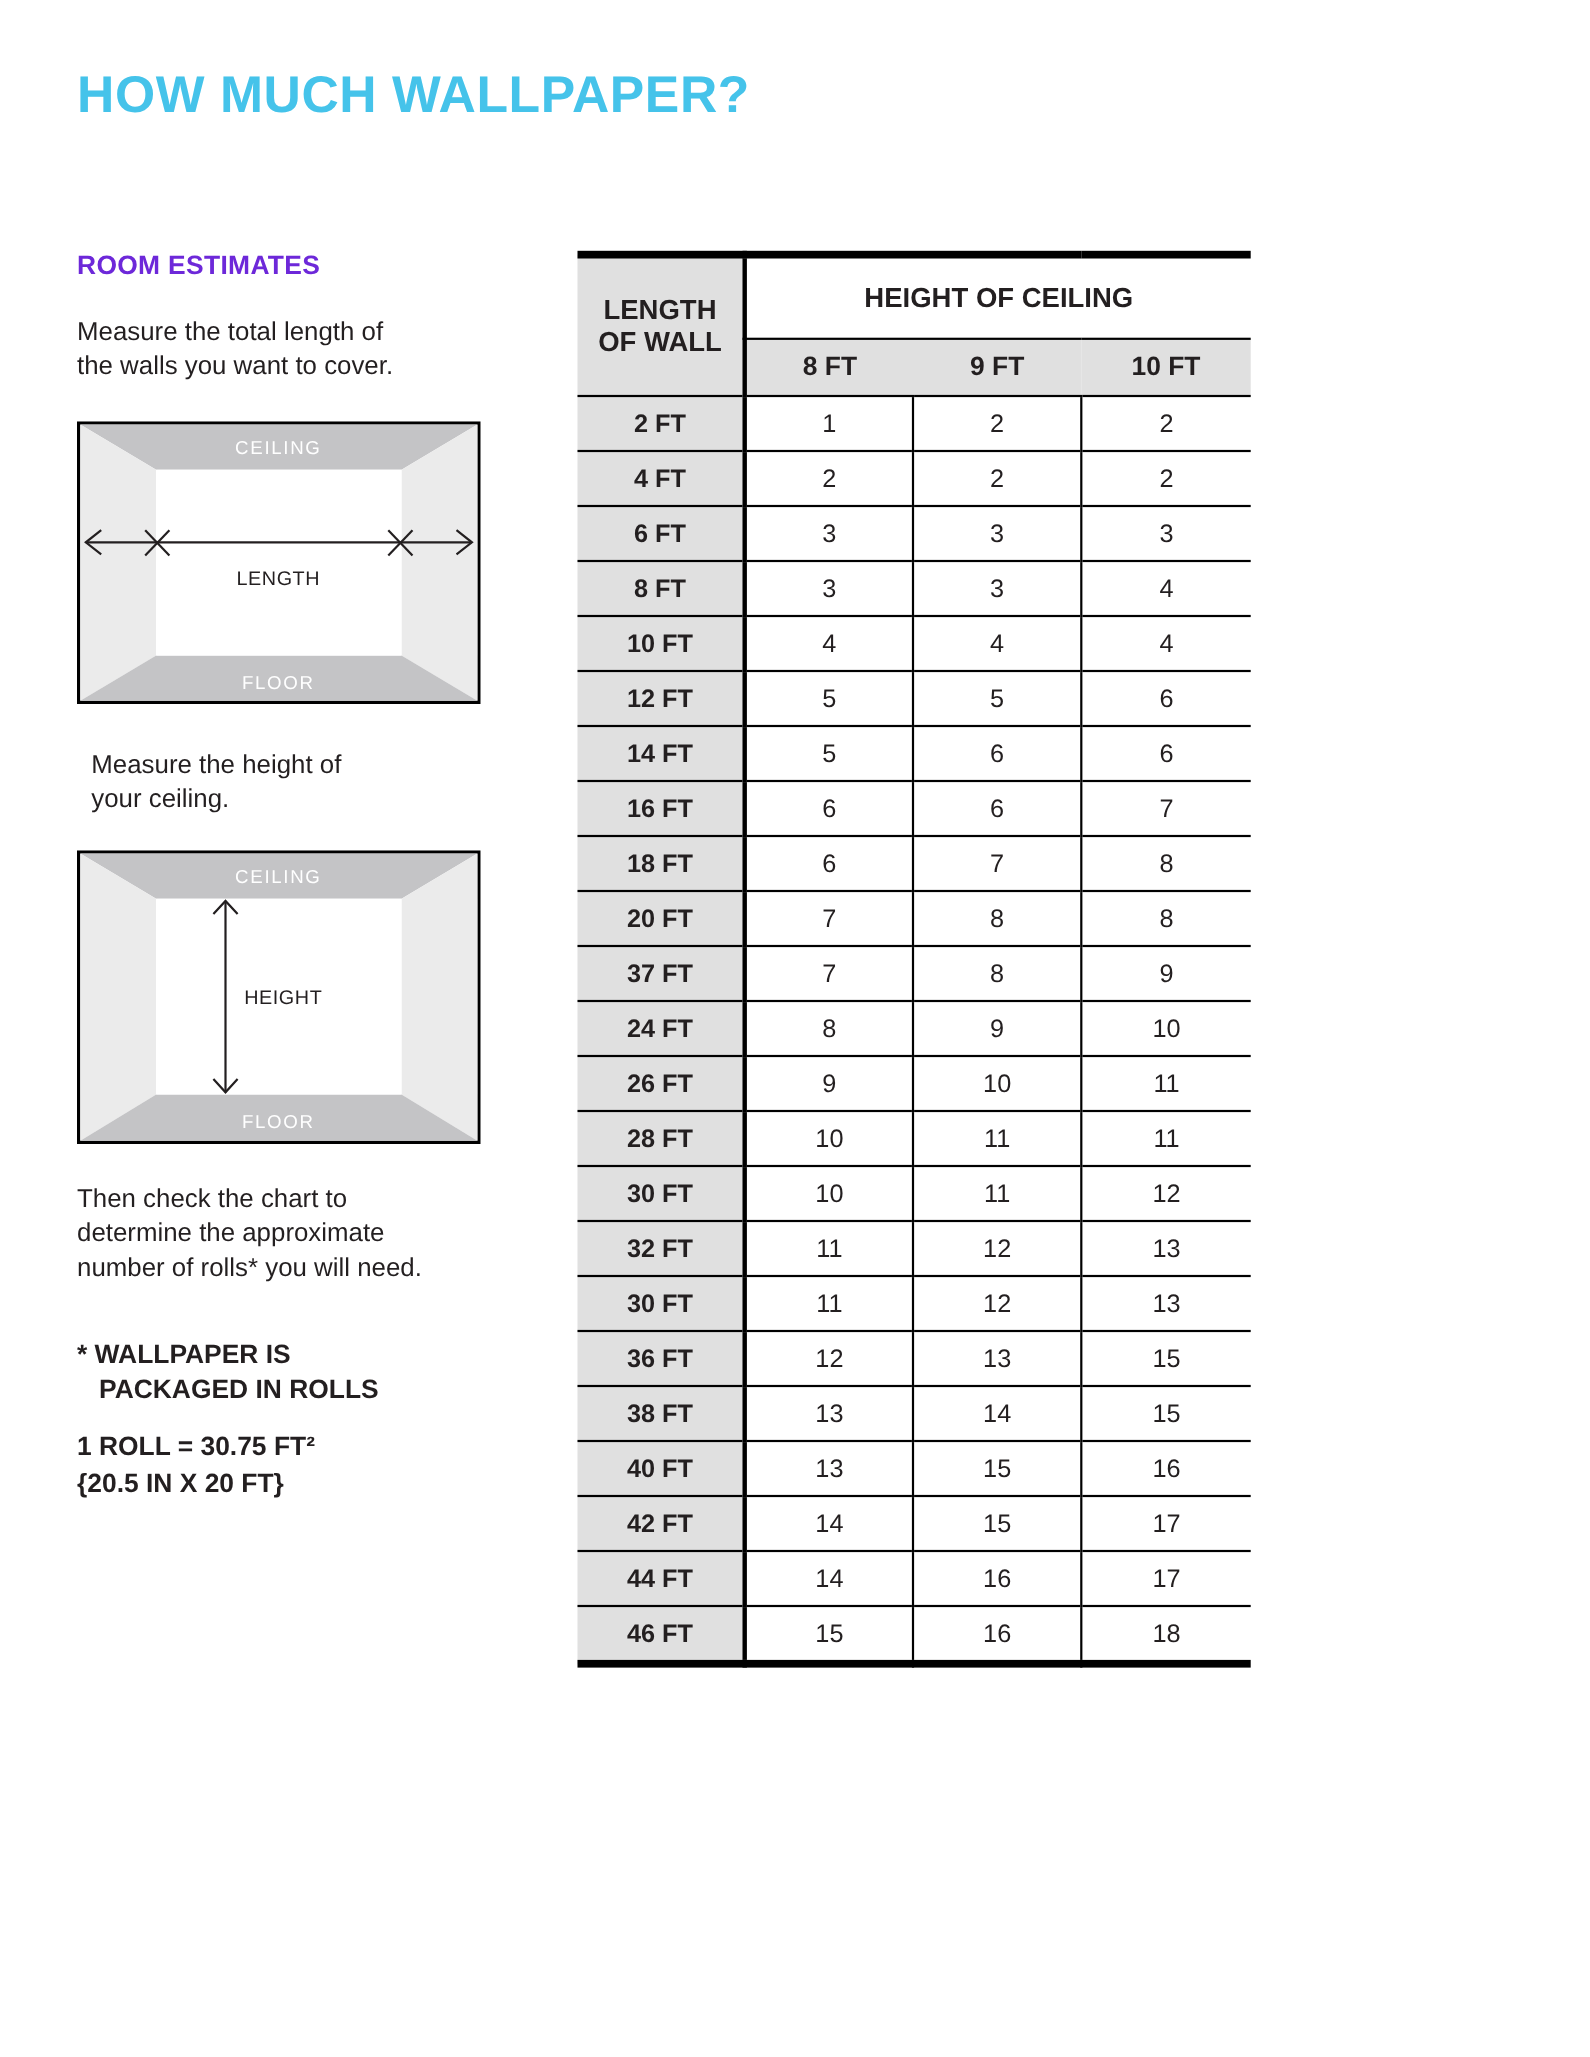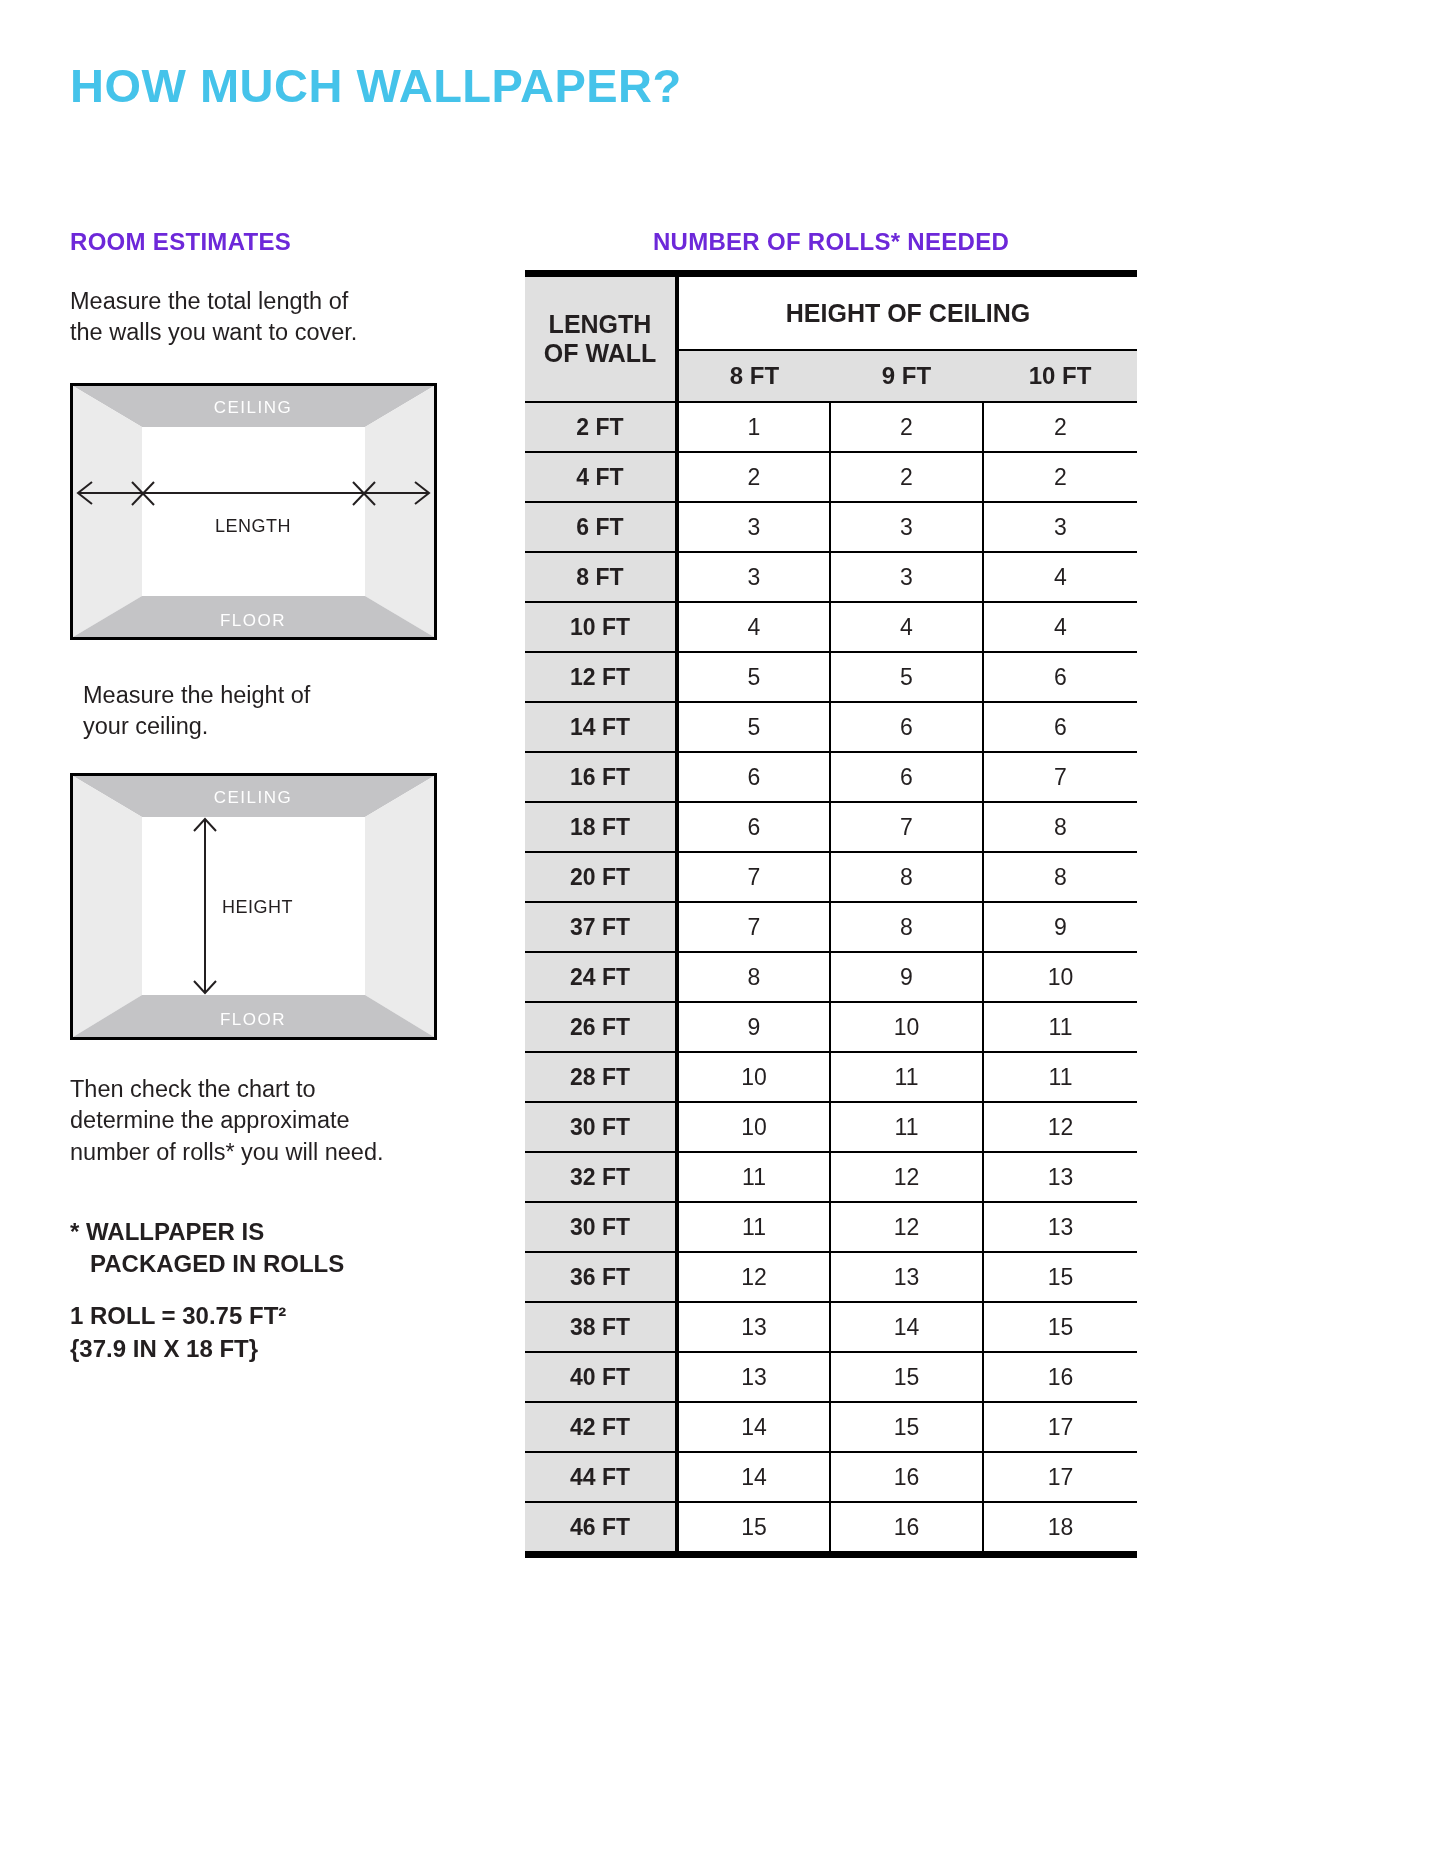--- a/index.html
+++ b/index.html
@@ -121,24 +121,23 @@
 </div>
 
 <div class="abs para" style="left:70px; top:1074px; width:430px;">Then check the chart to
 determine the approximate
 number of rolls* you will need.</div>
 
 <div class="abs note-bold" style="left:70px; top:1216px; width:430px;">* WALLPAPER IS
 &nbsp;&nbsp;&nbsp;PACKAGED IN ROLLS</div>
 
 <div class="abs roll-line" style="left:70px; top:1300px;">1 ROLL = 30.75 FT²</div>
-<div class="abs roll-line" style="left:70px; top:1333px;">{37.9 IN X 18 FT}</div>
+<div class="abs roll-line" style="left:70px; top:1333px;">{20.5 IN X 20 FT}</div>
 
 <div class="abs rolls-wrap">
-  <div class="section-head rolls-head">NUMBER OF ROLLS* NEEDED</div>
 
   <table class="rolls">
     <colgroup>
       <col style="width:152px">
       <col style="width:153px">
       <col style="width:153px">
       <col style="width:154px">
     </colgroup>
     <thead>
       <tr>

